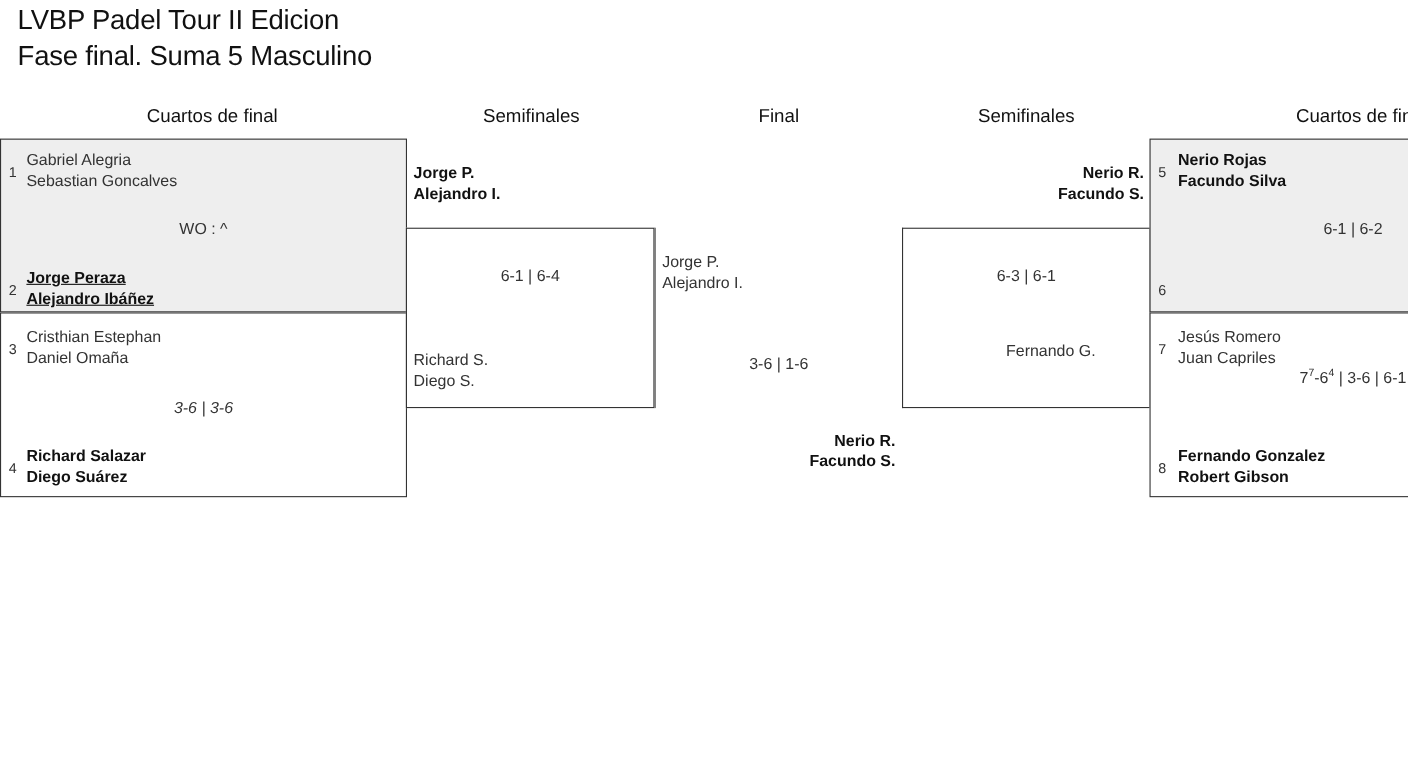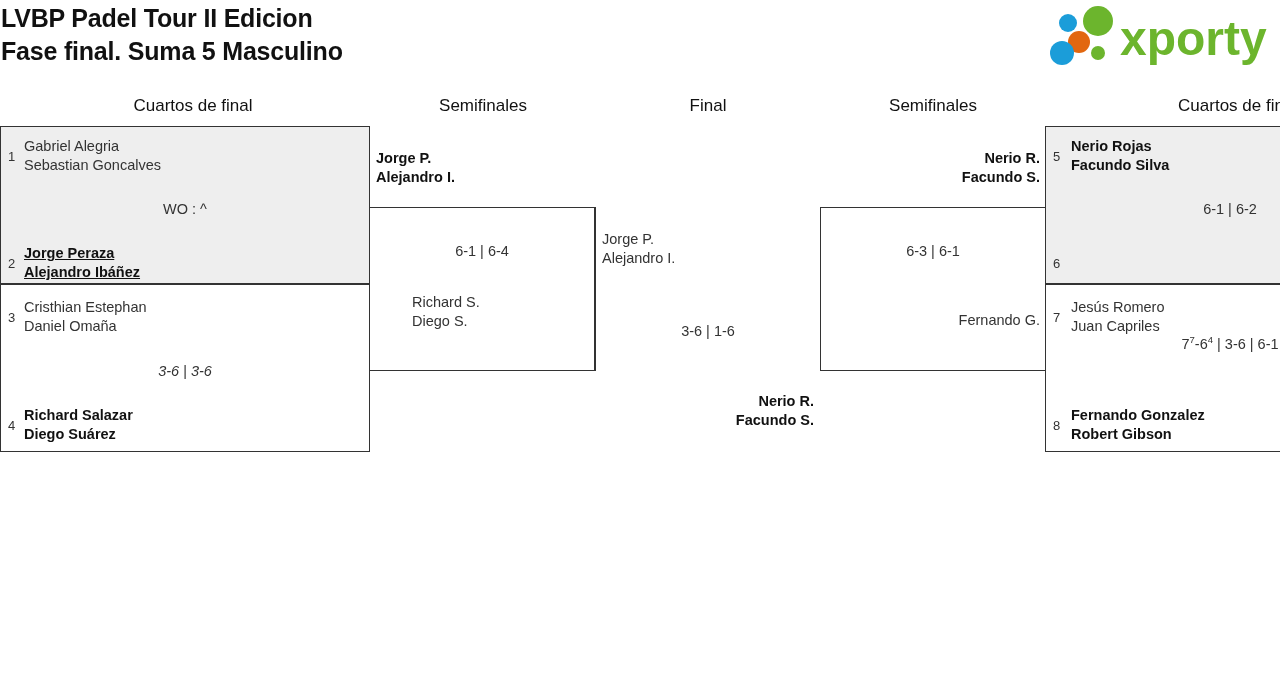--- a/index.html
+++ b/index.html
@@ -21,23 +21,23 @@
   
   #header {
     position: absolute;
     top: 0; left: 0;
     width: 1280px;
     height: 88px;
   }
 
   #title-block {
     position: absolute;
-    left: 1px; top: 2px;
+    left: 16px; top: 2px;
     font-size: 25px;
-    font-weight: 700;
+    font-weight: 400;
     line-height: 1.33;
     color: #111111;
     letter-spacing: -0.2px;
     white-space: nowrap;
   }
   #title-block .title-line { display: block; }
 
   
   #logo {
     position: absolute;
@@ -117,32 +117,20 @@
 </head>
 <body>
 
 <div id="header">
 
   <div id="title-block">
     <span class="title-line">LVBP Padel Tour II Edicion</span>
     <span class="title-line">Fase final. Suma 5 Masculino</span>
   </div>
 
-  <div id="logo">
-    <svg viewBox="0 0 228 62" xmlns="http://www.w3.org/2000/svg" aria-label="xporty">
-
-      <circle cx="22" cy="17" r="9" fill="#1b9dd9"></circle>
-      <circle cx="52" cy="15" r="15" fill="#6cb52d"></circle>
-      <circle cx="33" cy="36" r="11" fill="#e2670f"></circle>
-      <circle cx="16" cy="47" r="12" fill="#1b9dd9"></circle>
-      <circle cx="52" cy="47" r="7" fill="#6cb52d"></circle>
-
-      <text x="74" y="49" font-family="'Liberation Sans', sans-serif" font-size="48" font-weight="700" fill="#6cb52d">xporty</text>
-    </svg>
-  </div>
 
 </div>
 
 <div class="round-header" id="round-qf-left">Cuartos de final</div>
 <div class="round-header" id="round-sf-left">Semifinales</div>
 <div class="round-header" id="round-final">Final</div>
 <div class="round-header" id="round-sf-right">Semifinales</div>
 <div class="round-header" id="round-qf-right">Cuartos de fin</div>
 
 <div id="bracket">
@@ -175,21 +163,21 @@
     <span class="ln">Diego Suárez</span>
   </div>
 
   <div class="match-box" style="left:369px; top:207px; width:226px; height:164px;">
   </div>
   <div class="team win" style="left:376px; top:149px;">
     <span class="ln">Jorge P.</span>
     <span class="ln">Alejandro I.</span>
   </div>
   <div class="score" style="left:369px; top:242px; width:226px; text-align:center;">6-1 | 6-4</div>
-  <div class="team" style="left:376px; top:293px;margin-left:36px;">
+  <div class="team" style="left:376px; top:319px;">
     <span class="ln">Richard S.</span>
     <span class="ln">Diego S.</span>
   </div>
 
   <div class="match-box" style="left:595px; top:207px; width:226px; height:164px; border-left:1px solid #333333; border-right:1px solid #333333; border-top:none; border-bottom:none;">
   </div>
   <div class="team" style="left:602px; top:230px;">
     <span class="ln">Jorge P.</span>
     <span class="ln">Alejandro I.</span>
   </div>
@@ -199,21 +187,21 @@
     <span class="ln">Facundo S.</span>
   </div>
 
   <div class="match-box" style="left:820px; top:207px; width:226px; height:164px;">
   </div>
   <div class="team win right-al" style="left:840px; top:149px; width:200px;">
     <span class="ln">Nerio R.</span>
     <span class="ln">Facundo S.</span>
   </div>
   <div class="score" style="left:820px; top:242px; width:226px; text-align:center;">6-3 | 6-1</div>
-  <div class="team right-al" style="left:840px; top:311px; width:200px;">
+  <div class="team right-al" style="left:796px; top:311px; width:200px;">
     <span class="ln">Fernando G.</span>
   </div>
 
   <div class="match-box shaded" style="left:1045px; top:126px; width:370px; height:158px;">
   </div>
   <div class="seed" style="left:1053px; top:150px;">5</div>
   <div class="team win" style="left:1071px; top:137px;">
     <span class="ln">Nerio Rojas</span>
     <span class="ln">Facundo Silva</span>
   </div>

